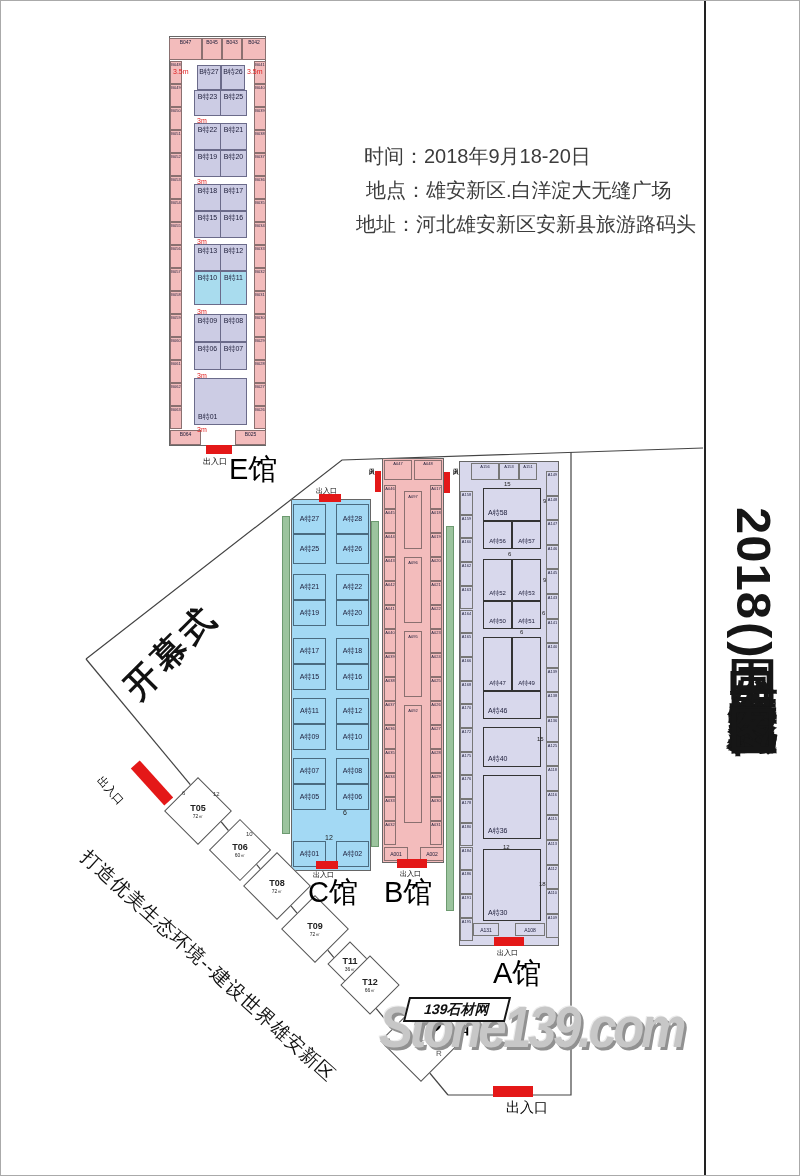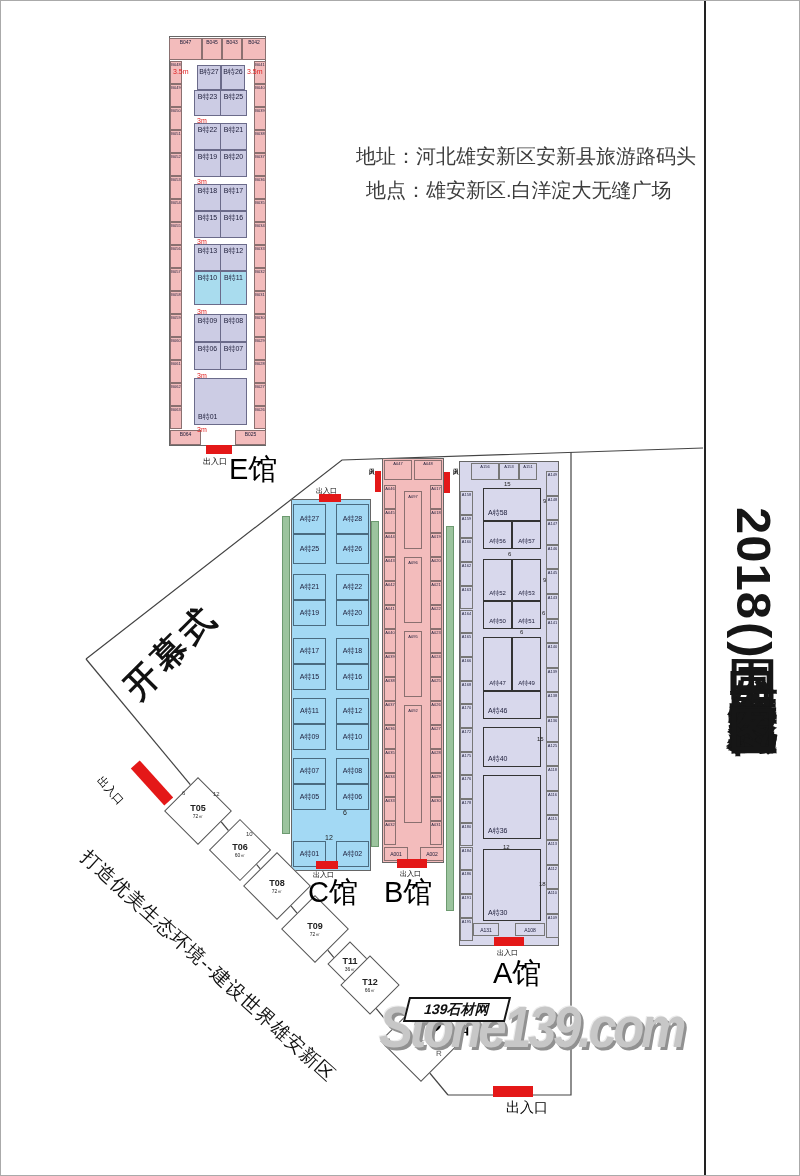--- a/index.html
+++ b/index.html
@@ -38,22 +38,23 @@
     <polyline points="85,658 341,459 702,447" fill="none" stroke="#444" stroke-width="1.2"></polyline>
     <polyline points="85,658 447,1094" fill="none" stroke="#444" stroke-width="1.2"></polyline>
     <polyline points="447,1094 570,1094 570,451" fill="none" stroke="#444" stroke-width="1.2"></polyline>
   </svg>
 
   <div id="title-col">
     <span>2018中国(雄安)绿色建筑建材博览会展位图</span>
   </div>
 
   <div id="info">
+    <div style="padding-left:8px">时间：2018年9月18-20日</div>
+    <div style="padding-left:10px">地点：雄安新区.白洋淀大无缝广场</div>
     <div>地址：河北雄安新区安新县旅游路码头</div>
-    <div style="padding-left:10px">地点：雄安新区.白洋淀大无缝广场</div>
   </div>
 
   <div id="opening">开幕式</div>
   <div id="slogan">打造优美生态环境--建设世界雄安新区</div>
 
   <div class="hname" style="left:228px;top:449px">E馆</div>
   <div class="hname" style="left:307px;top:872px">C馆</div>
   <div class="hname" style="left:383px;top:872px">B馆</div>
   <div class="hname" style="left:492px;top:953px">A馆</div>
   <div class="hname" style="left:421px;top:1002px">D馆</div>

